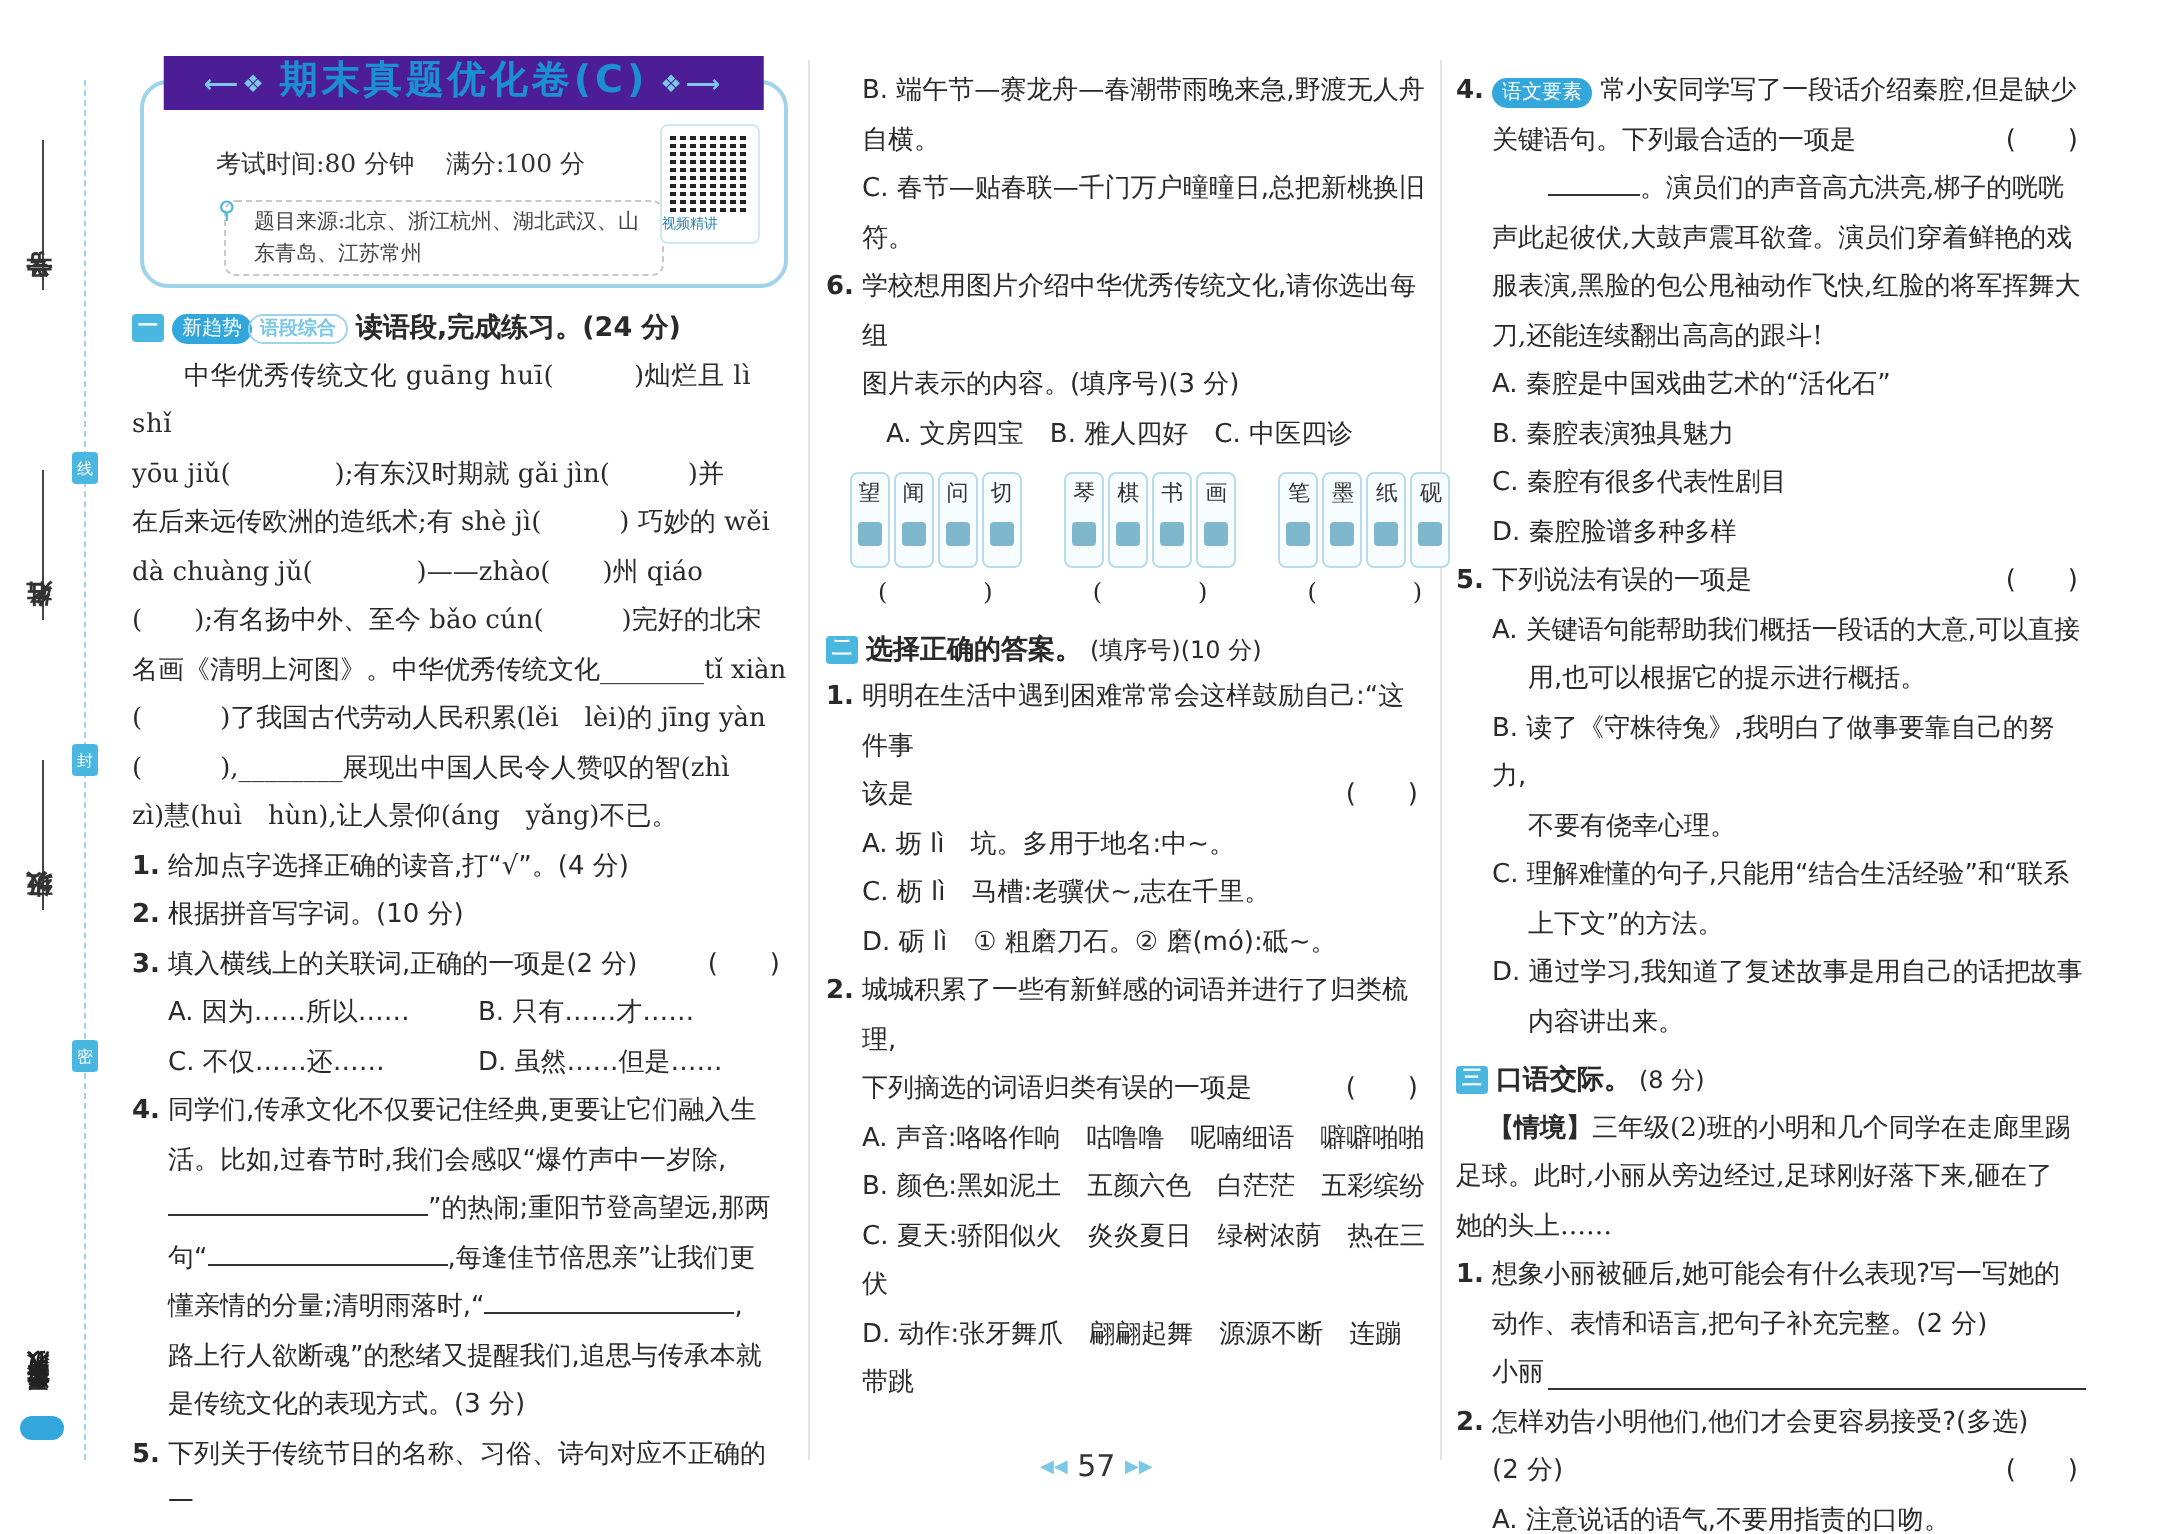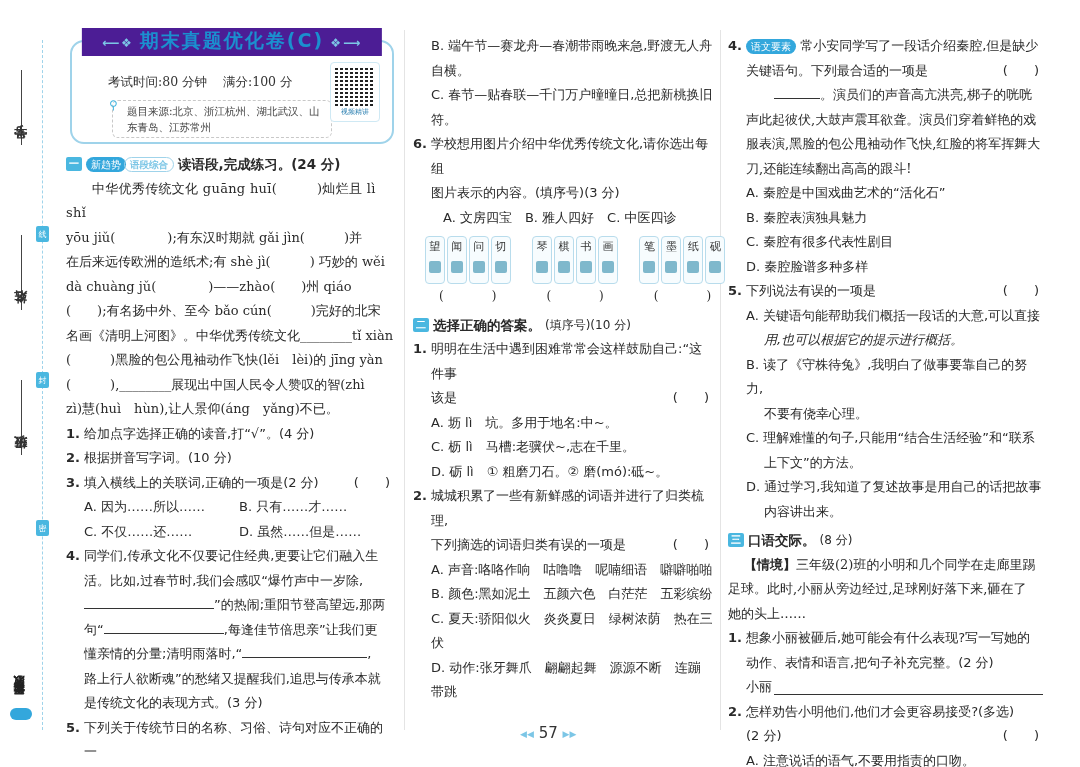--- a/index.html
+++ b/index.html
@@ -34,21 +34,21 @@
   .title .orn{color:#7cc6e6;font-size:12px;margin:0 6px;}
   .examinfo{position:absolute;top:28px;left:36px;font-size:12.5px;color:#333;}
   .source{position:absolute;top:58px;left:40px;width:198px;border:1px dashed #c8c8c8;border-radius:6px;padding:2px 6px 2px 14px;
           font-size:10.5px;line-height:16px;color:#444;}
   .source .mag{position:absolute;left:-4px;top:-4px;color:#4ab7e0;font-size:12px;}
   .qr{position:absolute;right:12px;top:20px;width:48px;height:58px;border:1px solid #cfe9f4;border-radius:4px;background:#fff;}
   .qr .code{width:40px;height:40px;margin:3px auto 0;background:
       repeating-linear-gradient(90deg,#222 0 3px,#fff 3px 5px),#222;
       -webkit-mask:none;position:relative;}
   .qr .code::before{content:"";position:absolute;inset:0;background:repeating-linear-gradient(0deg,transparent 0 2px,#fff 2px 4px);}
-  .qr .lbl{font-size:7px;text-align:center;color:#2a7fb0;font-family:"DejaVu Sans","Liberation Sans",sans-serif;line-height:12px;}
+  .qr .lbl{font-size:7px;color:#2a7fb0;font-family:"DejaVu Sans","Liberation Sans",sans-serif;line-height:12px;}
   
   .sec{display:flex;align-items:center;gap:4px;margin-top:4px;font-weight:bold;font-family:"DejaVu Sans","Liberation Sans",sans-serif;font-size:13.5px;}
   .secnum{display:inline-flex;width:16px;height:14px;background:#4ab7e0;color:#fff;font-size:10px;align-items:center;justify-content:center;border-radius:2px;}
   .pill{display:inline-block;background:#33a7dc;color:#fff;border-radius:8px;padding:0 5px;font-size:10px;line-height:15px;font-weight:normal;}
   .pill2{display:inline-block;border:1px solid #9fd3ea;color:#7cc6e6;border-radius:8px;padding:0 5px;font-size:9.5px;line-height:13px;font-weight:bold;margin-left:-6px;}
   .para{text-indent:26px;font-family:"DejaVu Serif","Liberation Serif",serif;letter-spacing:.3px;}
   .q{display:flex;font-family:"DejaVu Sans","Liberation Sans",sans-serif;}
   .q .n{font-weight:bold;width:18px;flex:none;}
   .q .t{flex:1;}
   .paren{float:right;margin-right:4px;}
@@ -120,21 +120,21 @@
     <span class="pill">新趋势</span>
     <span class="pill2">语段综合</span>
     <span>读语段,完成练习。(24 分)</span>
   </div>
   <div class="para" style="text-indent:26px;">中华优秀传统文化 guāng huī(　　　)灿烂且 lì shǐ</div>
   <div style="text-indent:0">yōu jiǔ(　　　　);有东汉时期就 gǎi jìn(　　　)并</div>
   <div>在后来远传欧洲的造纸术;有 shè jì(　　　) 巧妙的 wěi</div>
   <div>dà chuàng jǔ(　　　　)——zhào(　　)州 qiáo</div>
   <div>(　　);有名扬中外、至今 bǎo cún(　　　)完好的北宋</div>
   <div>名画《清明上河图》。中华优秀传统文化________tǐ xiàn</div>
-  <div>(　　　)黑脸的包公甩袖动作飞快(lěi　lèi)的 jīng yàn</div>
+  <div>(　　　)了我国古代劳动人民积累(lěi　lèi)的 jīng yàn</div>
   <div>(　　　),________展现出中国人民令人赞叹的智(zhì</div>
   <div>zì)慧(huì　hùn),让人景仰(áng　yǎng)不已。</div>
 
   <div class="q">
       <span class="n">1.</span>
       <span class="t">给加点字选择正确的读音,打“√”。(4 分)</span>
     </div>
   <div class="q">
       <span class="n">2.</span>
       <span class="t">根据拼音写字词。(10 分)</span>
@@ -282,21 +282,21 @@
   <div class="opt" style="font-family:'DejaVu Serif','Liberation Serif',serif;">刀,还能连续翻出高高的跟斗!</div>
   <div class="opt">A. 秦腔是中国戏曲艺术的“活化石”</div>
   <div class="opt">B. 秦腔表演独具魅力</div>
   <div class="opt">C. 秦腔有很多代表性剧目</div>
   <div class="opt">D. 秦腔脸谱多种多样</div>
   <div class="q">
       <span class="n">5.</span>
       <span class="t"><span>下列说法有误的一项是</span><span class="paren">(　　)</span></span>
     </div>
   <div class="opt">A. 关键语句能帮助我们概括一段话的大意,可以直接</div>
-  <div class="opt" style="padding-left:36px;font-style:italic;">用,也可以根据它的提示进行概括。</div>
+  <div class="opt" style="padding-left:36px;">用,也可以根据它的提示进行概括。</div>
   <div class="opt">B. 读了《守株待兔》,我明白了做事要靠自己的努力,</div>
   <div class="opt" style="padding-left:36px;">不要有侥幸心理。</div>
   <div class="opt">C. 理解难懂的句子,只能用“结合生活经验”和“联系</div>
   <div class="opt" style="padding-left:36px;">上下文”的方法。</div>
   <div class="opt">D. 通过学习,我知道了复述故事是用自己的话把故事</div>
   <div class="opt" style="padding-left:36px;">内容讲出来。</div>
   <div class="sec">
     <span class="secnum">三</span>
     <span>口语交际。</span>
       <span style="font-weight:normal;font-size:12px;">(8 分)</span>

